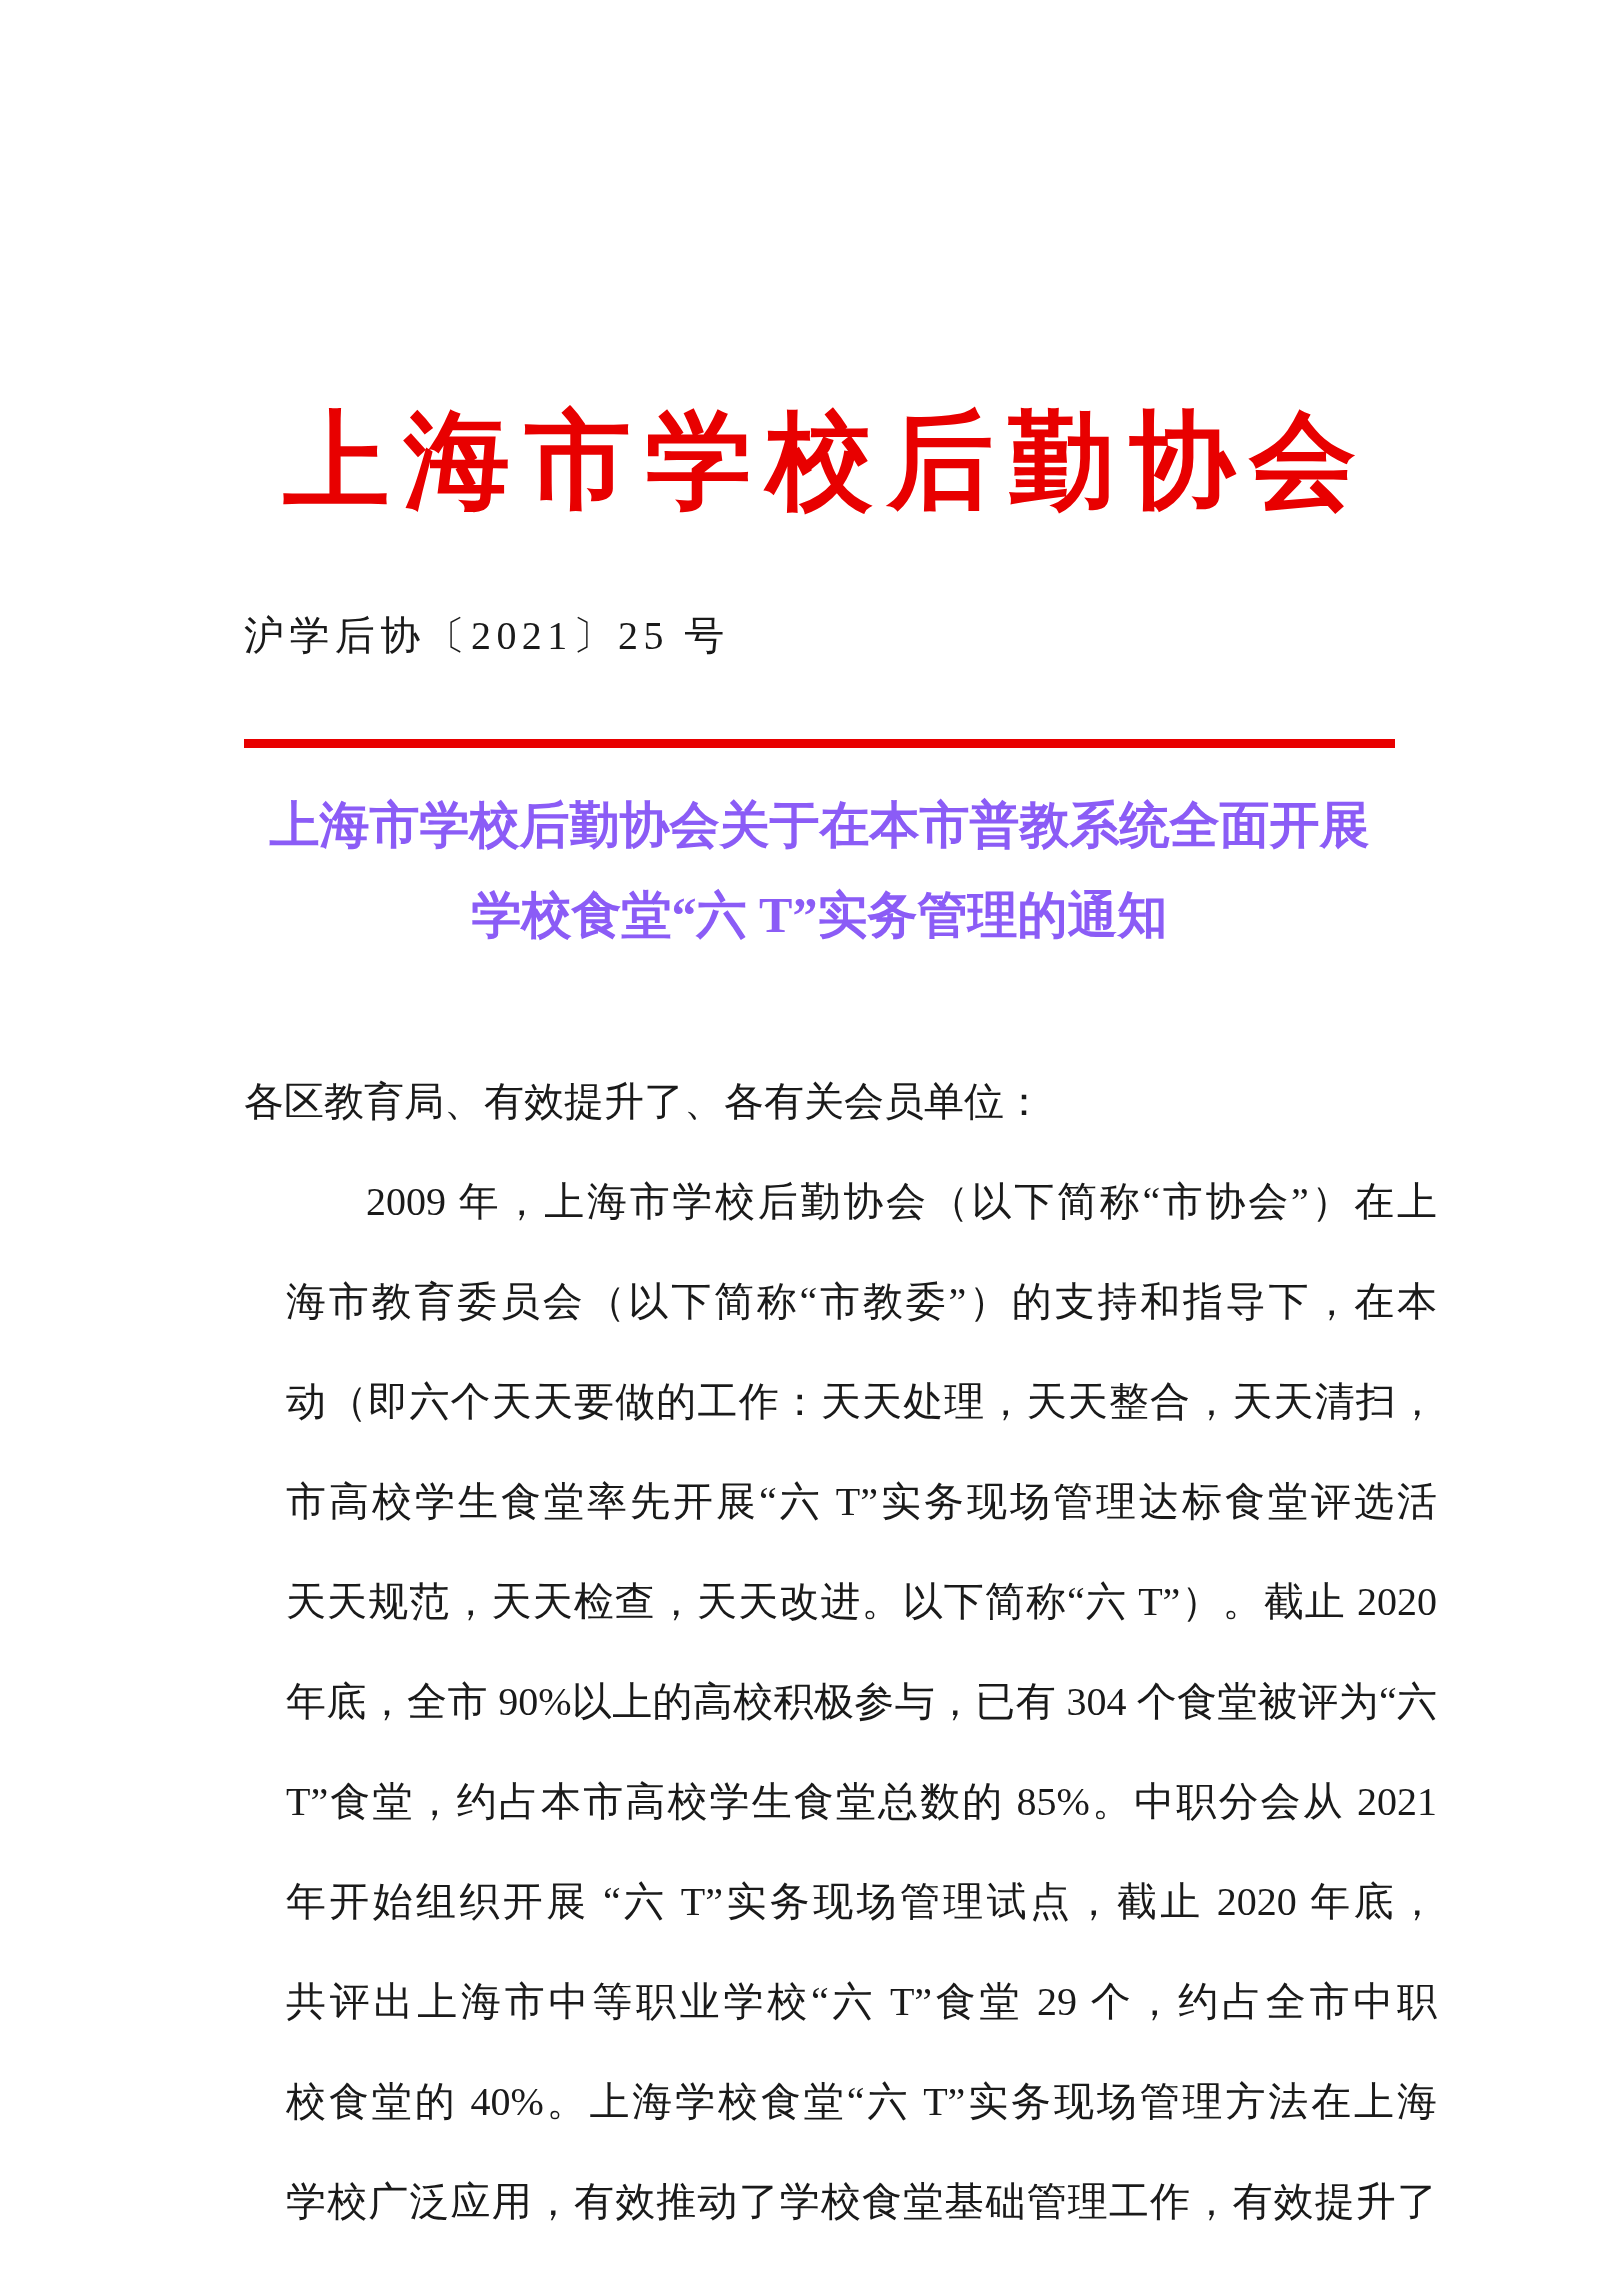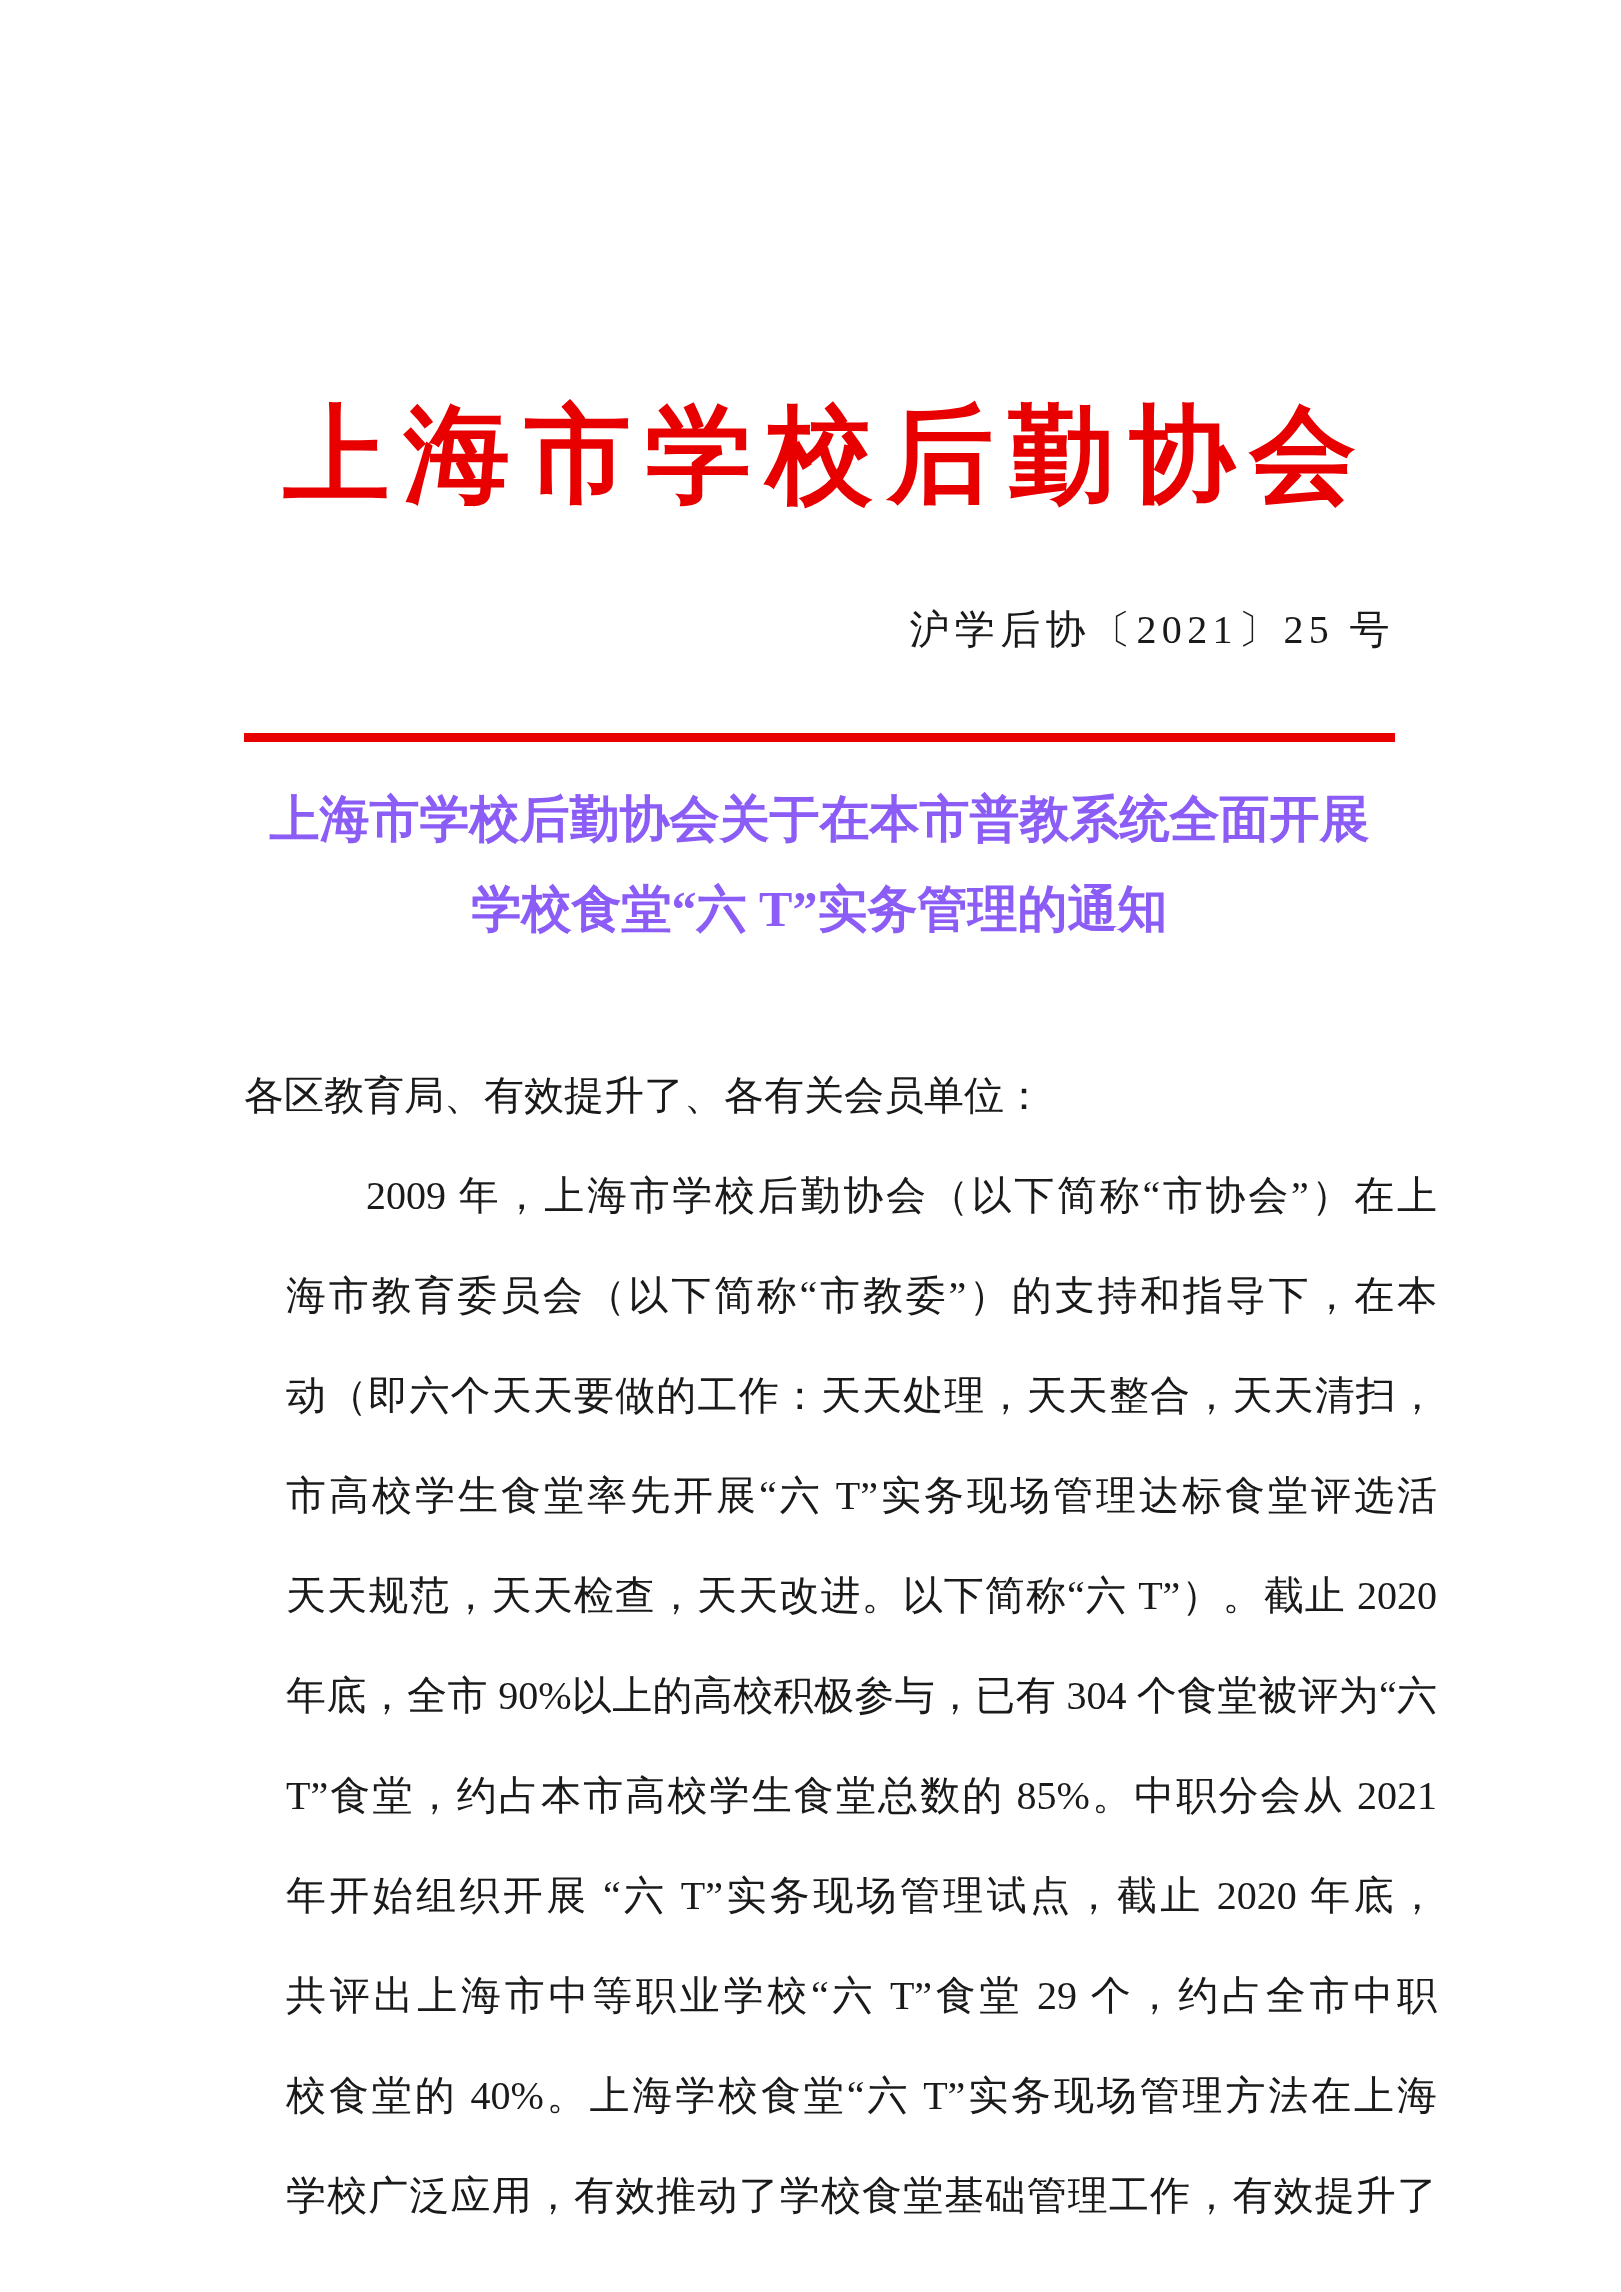--- a/index.html
+++ b/index.html
@@ -10,35 +10,35 @@
     height: 2293px;
     background: #ffffff;
     font-family: "Liberation Serif", "DejaVu Serif", serif;
     color: #111111;
     overflow: hidden;
   }
   .content {
     position: absolute;
     left: 244px;
     width: 1151px;
-    top: 12px;
+    top: 18px;
   }
   .letterhead-title {
     margin-top: 381px;
     text-align: center;
     font-size: 106px;
     line-height: 125px;
     font-weight: bold;
     letter-spacing: 0.14em;
     text-indent: 0.14em; 
     white-space: nowrap;
   }
   .doc-number {
     margin-top: 85px;
-    text-align: right;
+    text-align: left;
     font-size: 40px;
     line-height: 54px;
     letter-spacing: 5.4px;
     color: #1a1a1a;
   }
   .red-divider {
     margin-top: 76px;
     height: 9px;
     width: 100%;
   }

